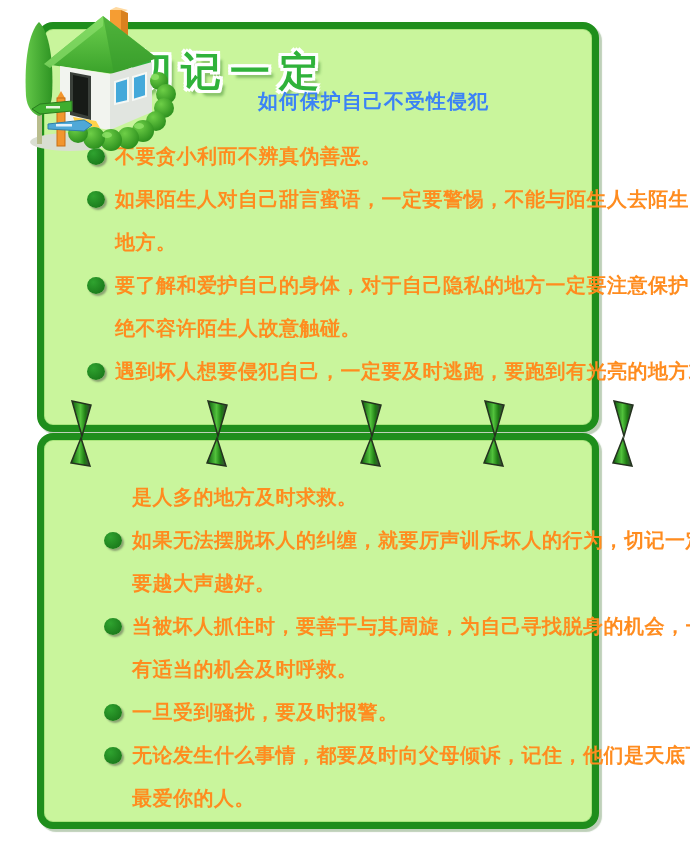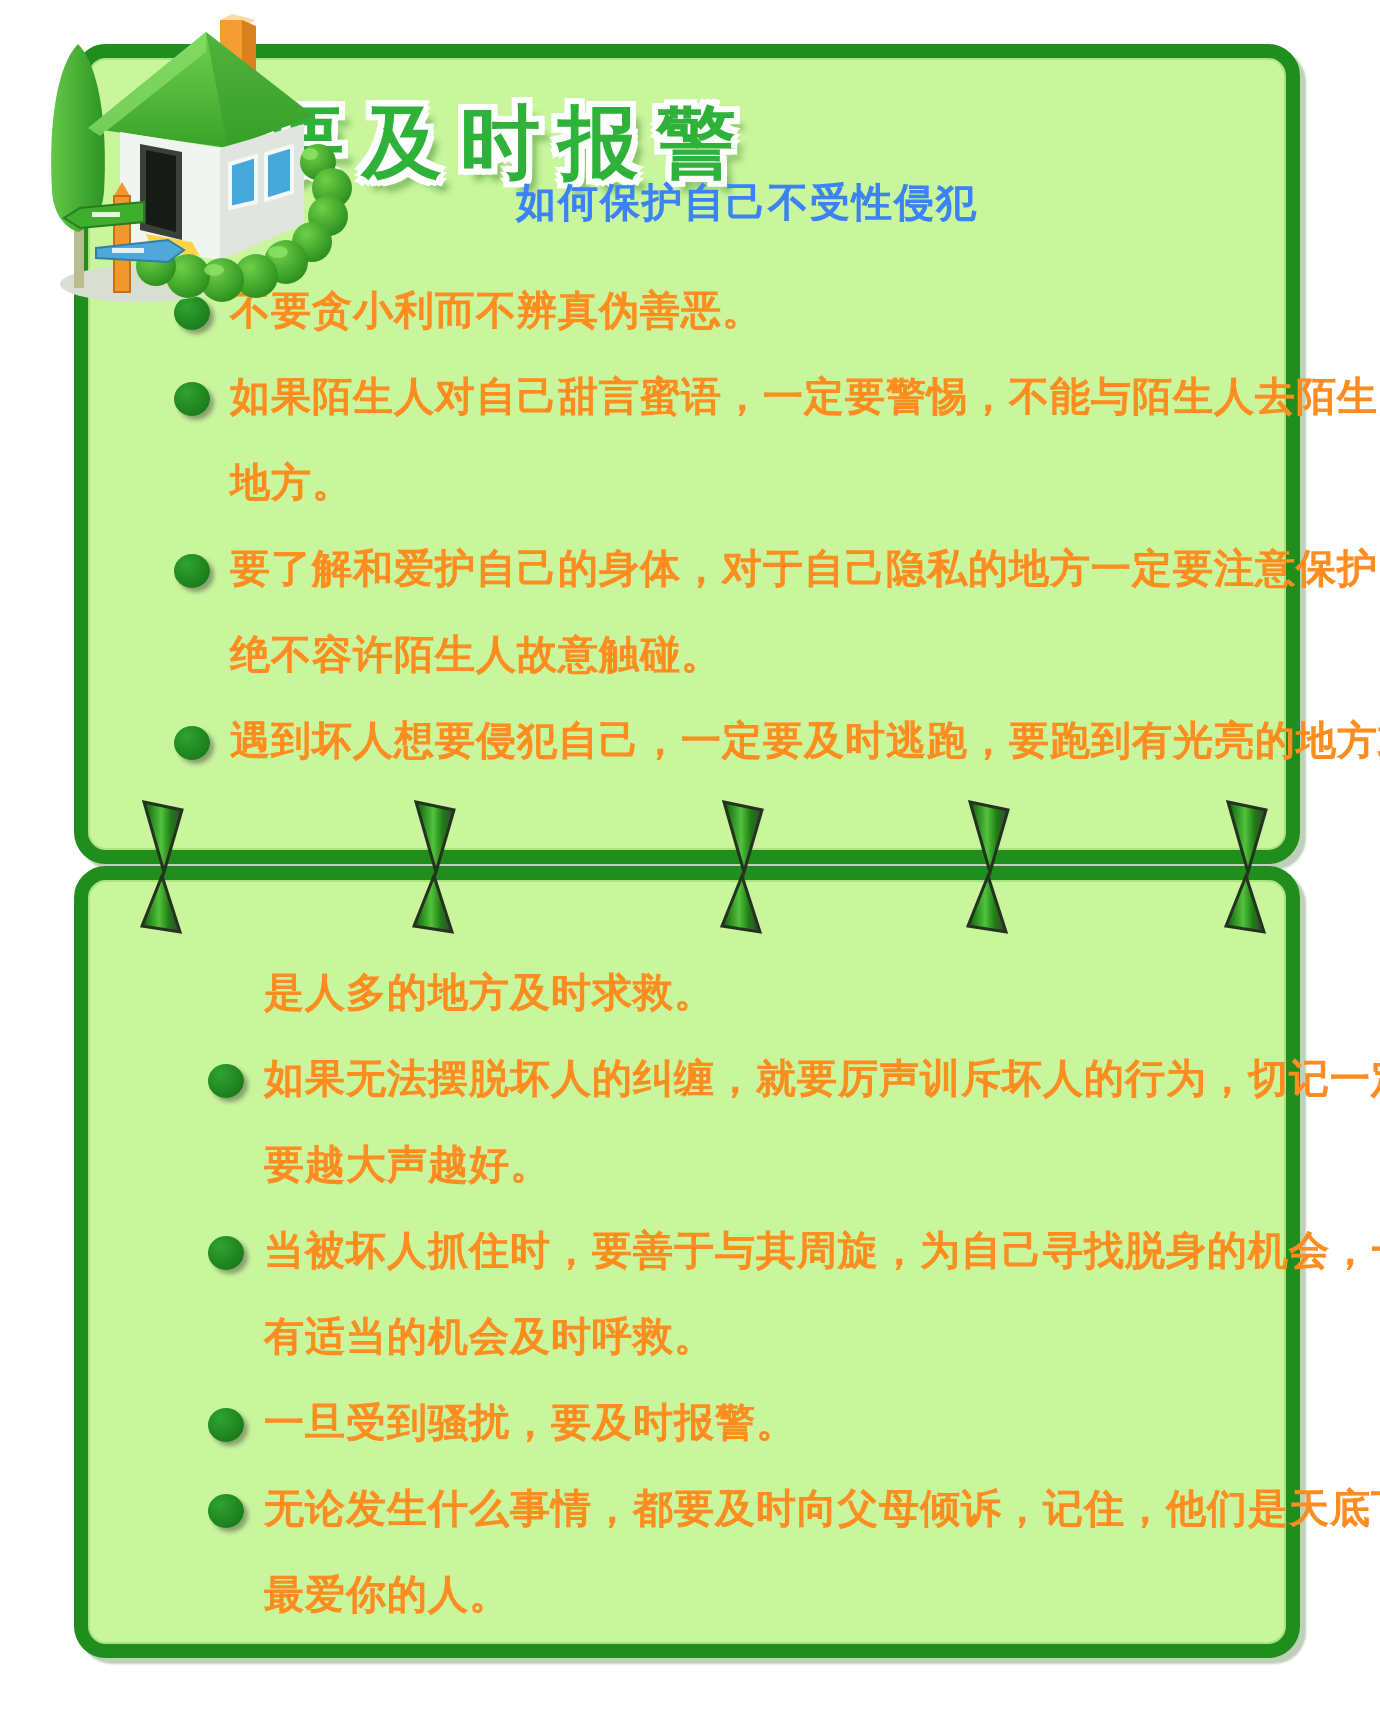--- a/index.html
+++ b/index.html
@@ -7,21 +7,21 @@
   body {
     position:relative;
     width:690px; height:868px;
     background:#ffffff;
     overflow:hidden;
     font-family:"Liberation Sans", sans-serif;
   }
   .panel {
     position:absolute;
     left:37px;
-    width:613px;
+    width:562px;
     background:#c9f59c;
     border:7px solid #1f8e1c;
     border-radius:16px;
     box-shadow:3px 3px 1px rgba(110,150,100,0.45), inset 0 0 0 1px #a9e57c;
   }
   .panel.top    { top:22px;  height:410px; }
   .panel.bottom { top:433px; height:396px; }
 
   
   .page-title {
@@ -213,14 +213,14 @@
     <polygon points="43,96 47,89 51,96" fill="#f2962e"></polygon>
     <rect x="43" y="96" width="8" height="48" fill="#f2962e" stroke="#c76f15" stroke-width="1"></rect>
     <polygon points="58,99 26,102 18,107 26,112 58,109" fill="#3fae2f" stroke="#2a7d1e" stroke-width="1"></polygon>
     <rect x="32" y="104" width="14" height="2.5" fill="#e8f7e0"></rect>
     <polygon points="34,122 70,118 78,123 70,129 34,127" fill="#4fa8d8" stroke="#2f7fa8" stroke-width="1"></polygon>
     <rect x="42" y="122" width="16" height="2.5" fill="#e3f2fa"></rect>
   </g>
 </svg>
 </div>
 
-<h1 class="page-title">要及时报警</h1>
+<h1 class="page-title">切记一定</h1>
 <h2 class="page-subtitle">如何保护自己不受性侵犯</h2>
 
 </body></html>

